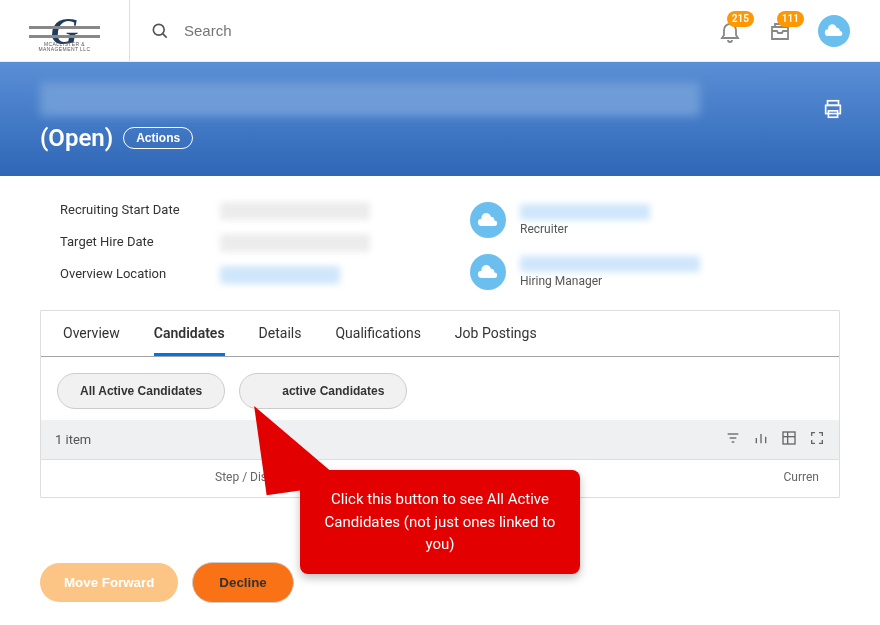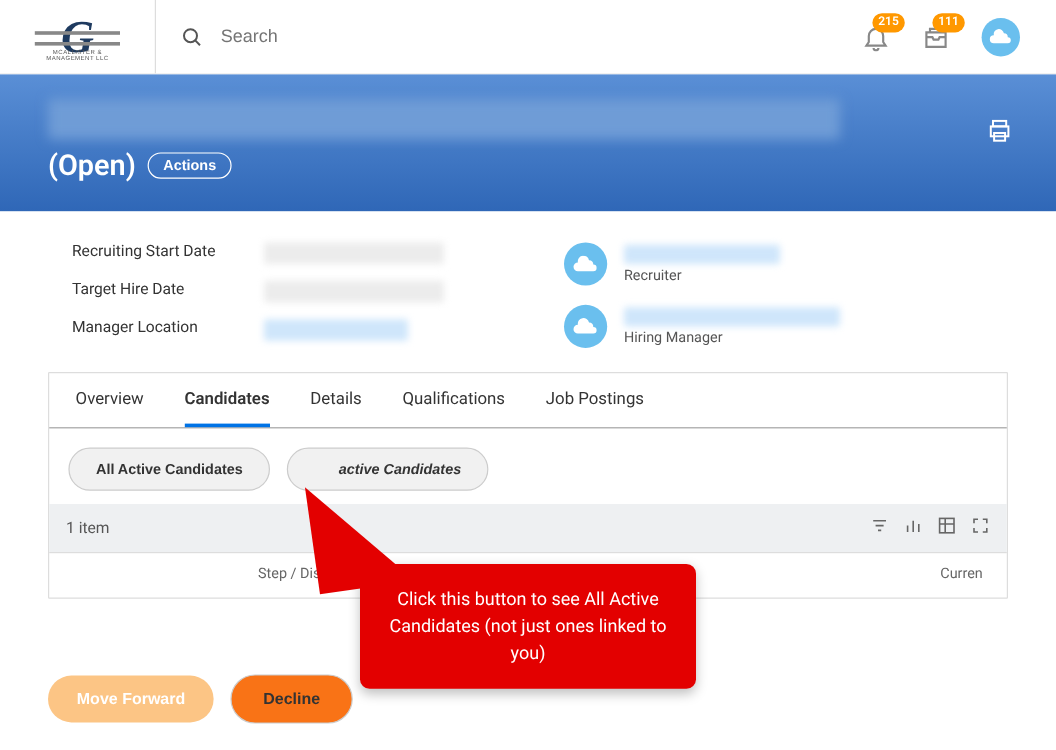--- a/index.html
+++ b/index.html
@@ -204,21 +204,20 @@
     background:#f1f1f1;
     border-radius:22px;
     padding:10px 22px;
     font-size:12px;
     font-weight:600;
     color:#333;
     cursor:pointer;
   }
   .pill.partial {
     padding-left:42px;
-    font-style:italic;
   }
   .table-head {
     background:#eef0f2;
     display:flex;
     align-items:center;
     justify-content:space-between;
     padding:10px 14px;
   }
   .item-count { font-size:13px; color:#555; }
   .table-tools { display:flex; gap:12px; color:#666; }
@@ -352,21 +351,21 @@
   <div class="details-left">
     <div class="field-row">
       <span class="field-label">Recruiting Start Date</span>
       <span class="field-val-blur"></span>
     </div>
     <div class="field-row">
       <span class="field-label">Target Hire Date</span>
       <span class="field-val-blur"></span>
     </div>
     <div class="field-row">
-      <span class="field-label">Manager Location</span>
+      <span class="field-label">Overview Location</span>
       <span class="field-val-blur blue"></span>
     </div>
   </div>
   <div class="details-right">
     <div class="person-row">
       <div class="person-avatar">
         <svg width="22" height="15" viewBox="0 0 24 16" fill="#fff">
             <path d="M19 8a4 4 0 00-3.9-4A5 5 0 005 6a4 4 0 000 8h14a3 3 0 000-6z"></path>
           </svg>
       </div>

